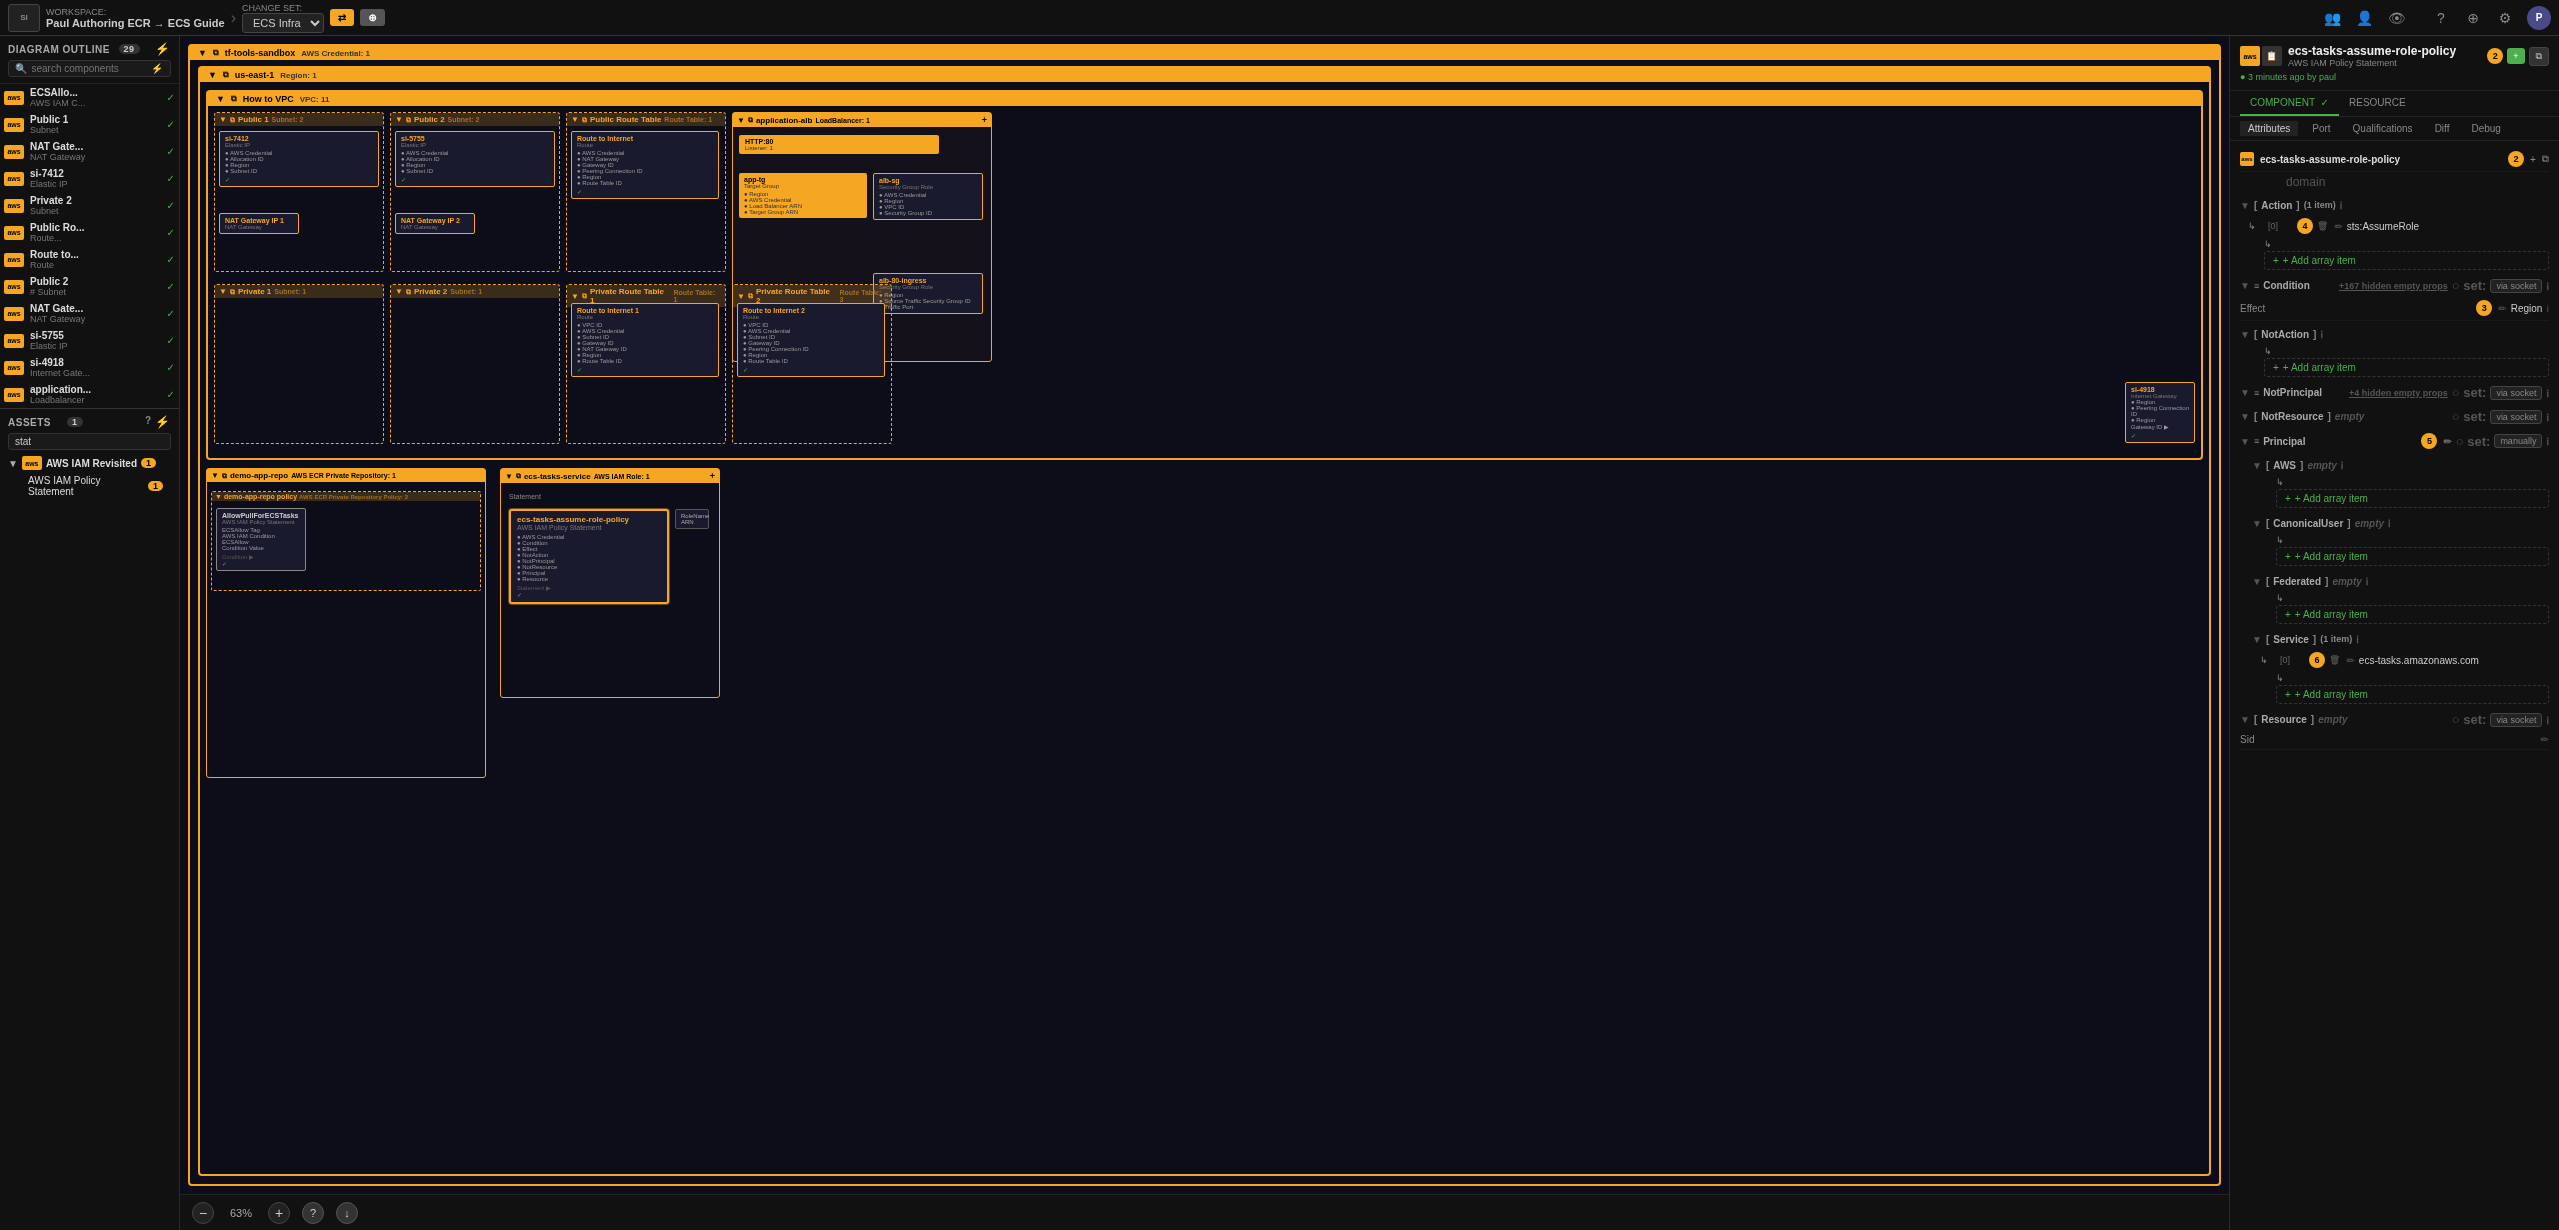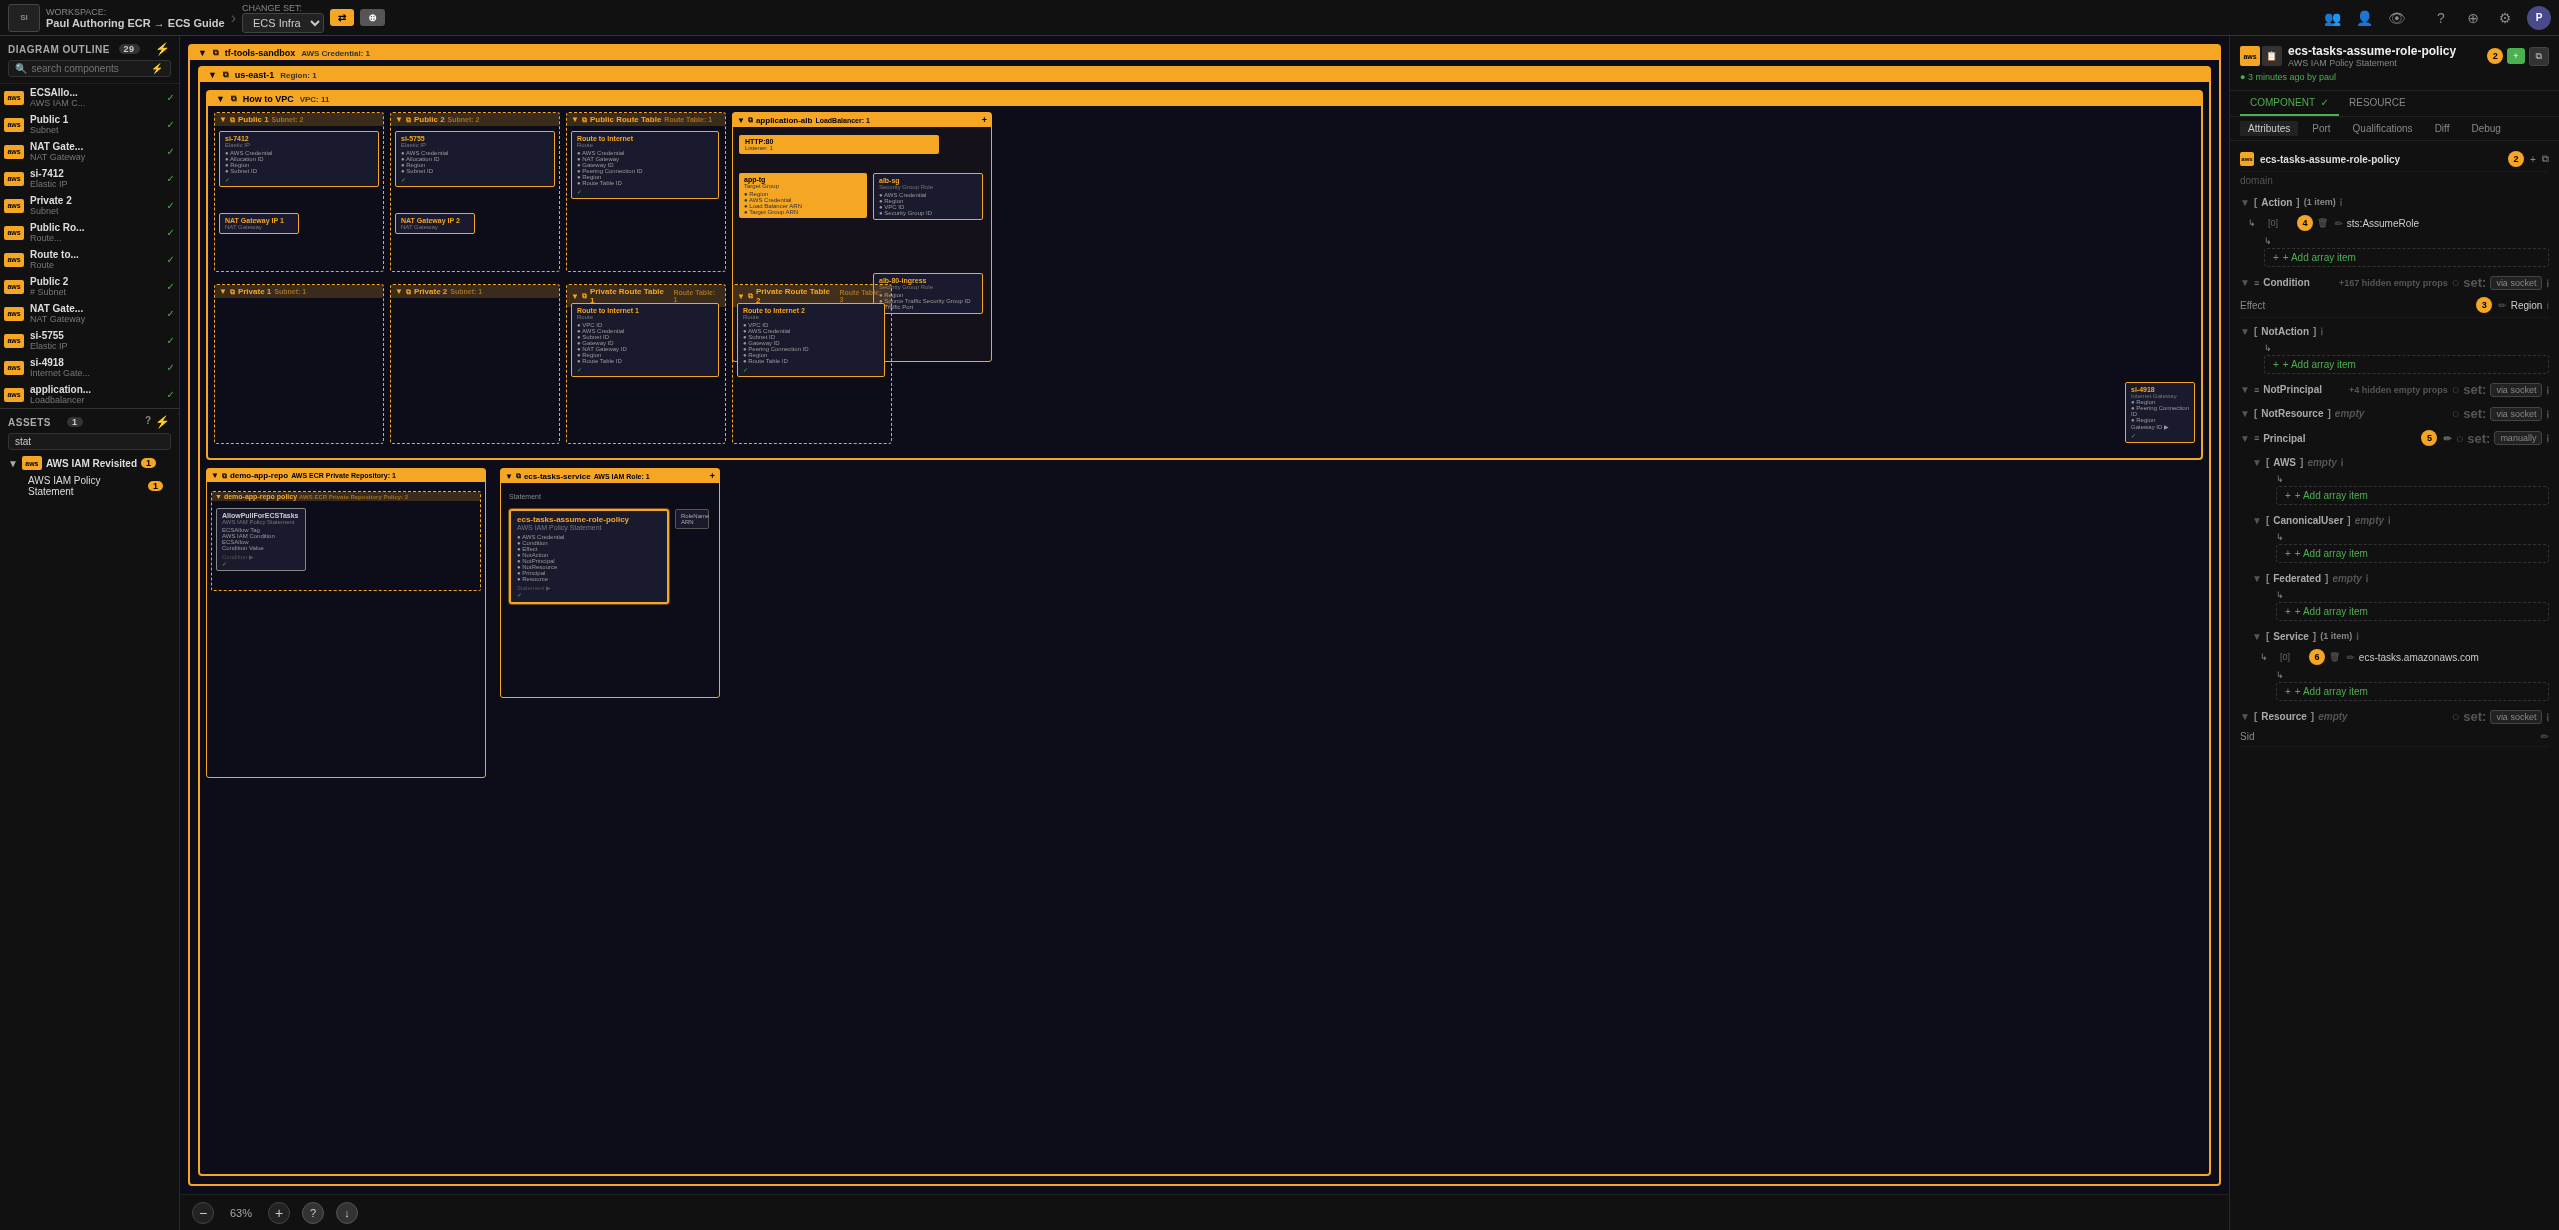--- a/index.html
+++ b/index.html
@@ -63,21 +63,21 @@
     .panel-subtab.active { background: #222; color: #ccc; }
     .panel-body { padding: 6px 10px; flex: 1; }
     .section-header { display: flex; align-items: center; gap: 4px; padding: 6px 0 3px; color: #888; font-size: 10px; font-weight: 700; cursor: pointer; }
     .section-collapse { color: #555; font-size: 10px; }
     .array-section { margin-left: 8px; }
     .array-item { display: flex; align-items: center; gap: 4px; padding: 3px 0; }
     .array-index { font-size: 9px; color: #666; min-width: 25px; }
     .array-value { font-size: 10px; color: #ccc; flex: 1; }
     .add-array-btn { display: flex; align-items: center; gap: 4px; padding: 3px 8px; font-size: 10px; color: #4caf50; cursor: pointer; background: none; border: 1px dashed #333; border-radius: 3px; width: 100%; margin: 2px 0; }
     .set-label { font-size: 13px; color: #555; text-align: right; }
-    .hidden-props { font-size: 9px; color: #555; padding: 2px 0; }
+    .hidden-props { font-size: 9px; color: #555; padding: 2px 0; text-decoration: underline; }
     .bracket { color: #888; font-size: 10px; }
     .empty-label { color: #555; font-size: 10px; font-style: italic; }
     .count-badge { font-size: 9px; color: #888; }
     .indent { margin-left: 12px; }
     .via-socket-btn { background: #222; border: 1px solid #444; color: #888; border-radius: 3px; padding: 1px 5px; font-size: 9px; cursor: pointer; }
     .manually-btn { background: #222; border: 1px solid #444; color: #888; border-radius: 3px; padding: 1px 5px; font-size: 9px; cursor: pointer; }
     .edit-icon { color: #666; font-size: 10px; cursor: pointer; margin-left: 2px; }
     .number-badge { background: #f5a623; color: #000; border-radius: 50%; width: 16px; height: 16px; display: flex; align-items: center; justify-content: center; font-size: 9px; font-weight: 700; flex-shrink: 0; }
     .info-icon { color: #555; font-size: 10px; cursor: pointer; }
 
@@ -601,21 +601,21 @@
     <div class="panel-body">
 
       <div style="display:flex;align-items:center;gap:6px;padding:4px 0;border-bottom:1px solid #1a1a1a;">
         <div style="width:14px;height:14px;background:#f5a623;border-radius:2px;display:flex;align-items:center;justify-content:center;font-size:6px;font-weight:700;color:#000;">aws</div>
         <span style="font-size:10px;color:#ddd;font-weight:600;flex:1;">ecs-tasks-assume-role-policy</span>
         <div class="number-badge">2</div>
         <button style="background:none;border:none;color:#888;cursor:pointer;font-size:10px;">+</button>
         <button style="background:none;border:none;color:#888;cursor:pointer;font-size:10px;">⧉</button>
       </div>
 
-      <div style="padding:3px 0;font-size:10px;color:#555;">
+      <div style="padding:3px 0;font-size:12px;color:#555;margin-left:46px;">
         <span>domain</span>
       </div>
 
       <div>
         <div class="section-header">
           <span class="section-collapse">▼</span>
           <span class="bracket">[</span>
           <span style="font-size:10px;color:#aaa;">Action</span>
           <span class="bracket">]</span>
           <span class="count-badge">(1 item)</span>

